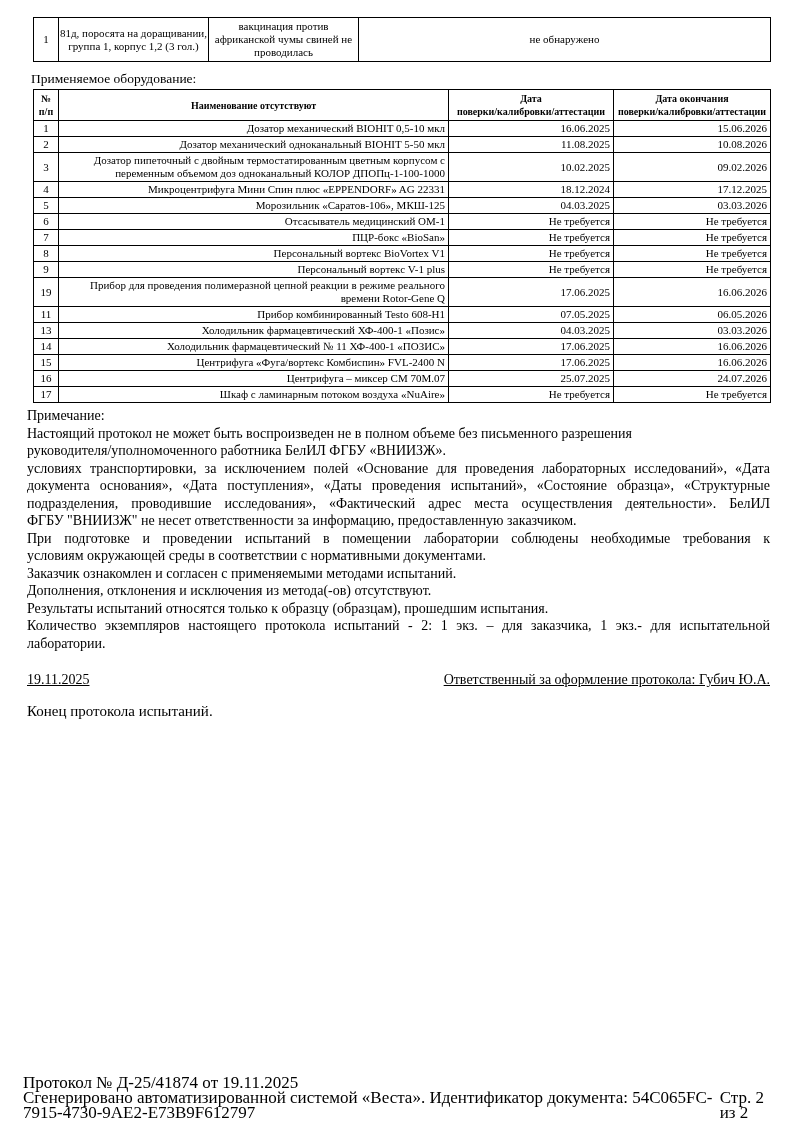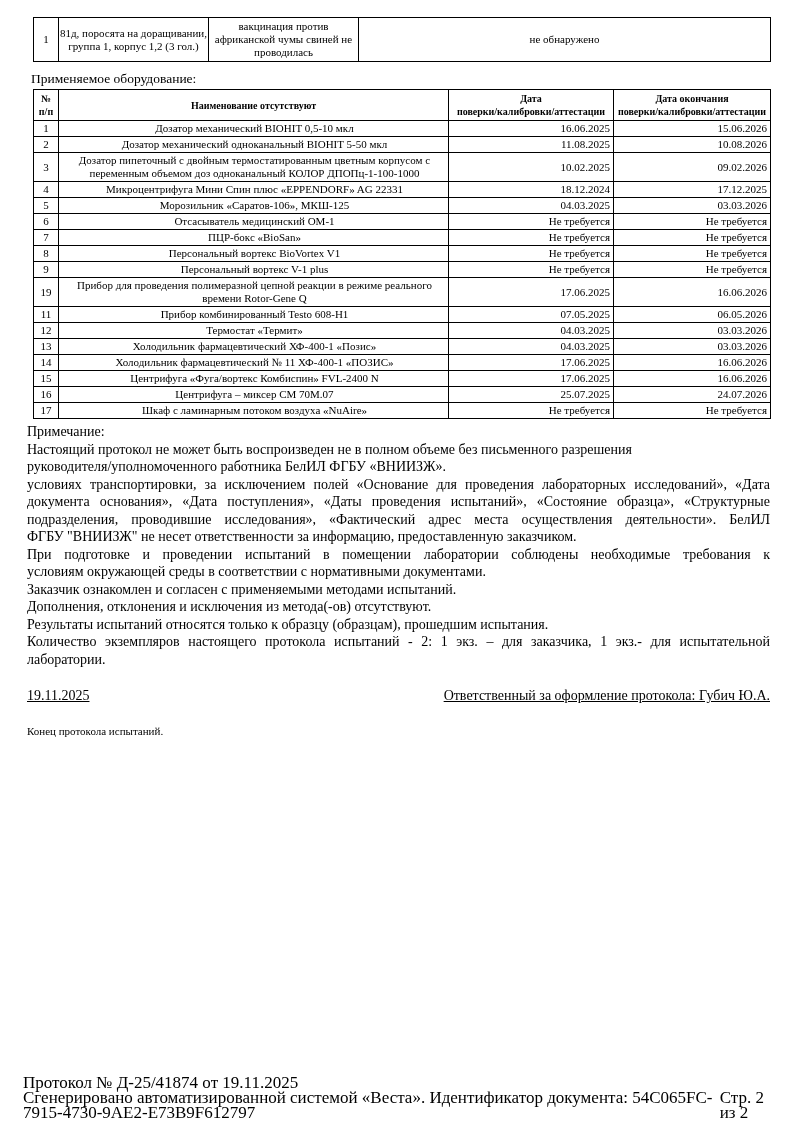--- a/index.html
+++ b/index.html
@@ -24,30 +24,30 @@
   .section-label { margin: 9px 0 2px 4px; font-size: 13.5px; line-height: 16px; }
 
   
   .eq-table { margin-left: 6px; width: 737px; font-size: 11px; line-height: 13px; }
   .eq-table th {
     font-size: 10px; font-weight: bold; text-align: center; vertical-align: middle;
     padding: 2px 1px; white-space: pre-line; height: 31px; line-height: 13px;
   }
   .eq-table td { padding: 1px 3px; vertical-align: middle; height: 15px; }
   .eq-table td.c0 { text-align: center; }
-  .eq-table td.c1 { text-align: center; padding-left: 5px; }
+  .eq-table td.c1 { text-align: right; padding-left: 5px; }
   .eq-table td.c2, .eq-table td.c3 { text-align: right; padding-left: 32px; }
 
   
   .notes { margin-top: 4px; width: 743px; font-size: 14px; line-height: 17.5px; }
   .note-line { min-height: 17.5px; }
   .stretch { text-align: justify; text-align-last: justify; }
 
   .sign-row { display: flex; justify-content: space-between; margin-top: 19px; font-size: 14px; line-height: 18px; width: 743px; text-decoration: underline; }
-  .end-line { font-size: 11px; margin-top: 20px; }
+  .end-line { font-size: 15px; margin-top: 14px; }
 
   .footer {
     position: absolute; left: 23px; right: 22px; bottom: 12px;
     font-size: 17px; line-height: 15px;
   }
   .footer-row { display: flex; justify-content: space-between; }
 </style>
 </head>
 <body>
 
@@ -161,26 +161,20 @@
       <td class="c3">16.06.2026</td>
     </tr>
 
     <tr>
       <td class="c0">11</td>
       <td class="c1">Прибор комбинированный Testo 608-H1</td>
       <td class="c2">07.05.2025</td>
       <td class="c3">06.05.2026</td>
     </tr>
 
-    <tr>
-      <td class="c0">12</td>
-      <td class="c1">Термостат «Термит»</td>
-      <td class="c2">04.03.2025</td>
-      <td class="c3">03.03.2026</td>
-    </tr>
 
     <tr>
       <td class="c0">13</td>
       <td class="c1">Холодильник фармацевтический ХФ-400-1 «Позис»</td>
       <td class="c2">04.03.2025</td>
       <td class="c3">03.03.2026</td>
     </tr>
 
     <tr>
       <td class="c0">14</td>

